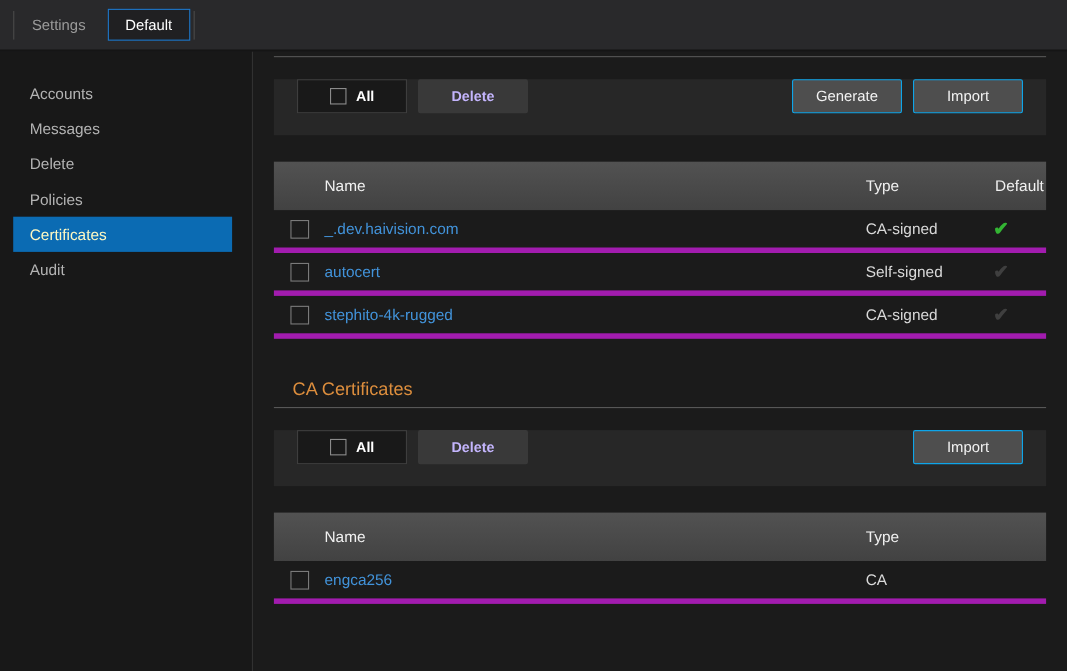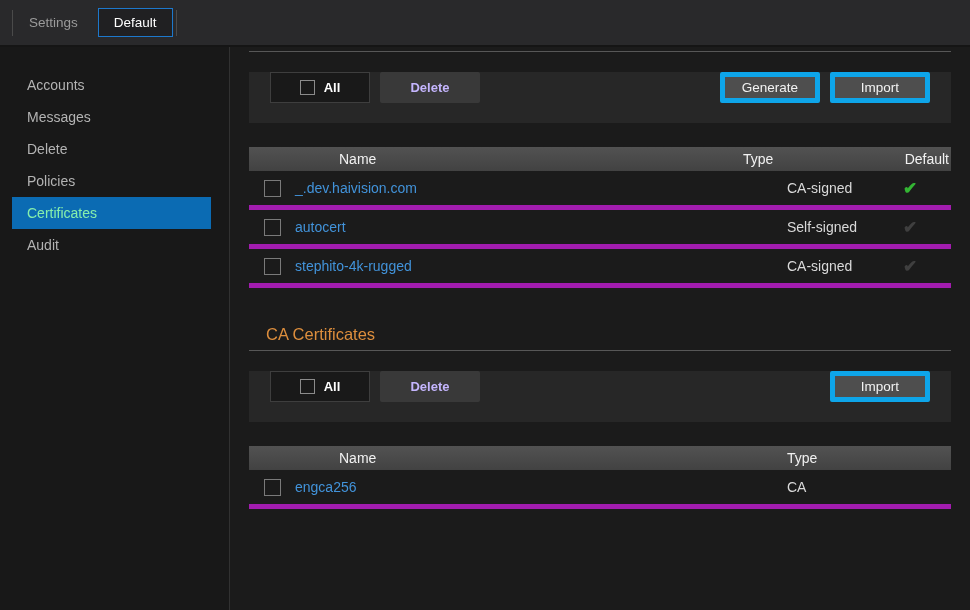--- a/index.html
+++ b/index.html
@@ -41,21 +41,21 @@
     padding-top: 22px;
   }
   .side-item {
     height: 32px; line-height: 32px;
     padding-left: 27px;
     font-size: 14px; color: #b3b3b3;
     cursor: pointer; white-space: nowrap;
   }
   .side-item.active {
     background: var(--active-item-bg, #0b6bb3);
-    color: #86efac;
+    color: #fef9c3;
     margin-left: 12px; margin-right: 18px;
     padding-left: 15px;
   }
   .main { flex: 1 1 auto; background: #1b1b1b; padding: 0 18px 0 19px; }
   .container { width: 702px; }
 
   
   .section-title {
     font-size: 16.5px; font-weight: 400; line-height: 24px;
     color: var(--accent-orange, #dd8e3d);
@@ -84,32 +84,31 @@
   }
   .cb {
     width: 15px; height: 15px; flex: 0 0 15px;
     border: 1px solid #8b8b8b; background: transparent; display: inline-block;
   }
   .btn-disabled {
     background: #393939; border: none;
     color: #c4b5fd; font-weight: 700;
   }
   .btn-gray {
-    background: #4e4e4e; border: 5px solid #0ea5e9;
+    background: #4e4e4e; border: 1px solid #0ea5e9;
     color: #f2f2f2; font-size: 13.5px;
   }
 
   
   .tbl { margin-top: 24px; font-size: 14px; }
   .tr { display: flex; align-items: center; }
   .th {
-    height: 24px;
+    height: 44px;
     background: linear-gradient(#525252, #424242);
     color: #f1f1f1;
-    gap: 44px;
   }
   .row { height: 39px; border-bottom: 5px solid #a21caf; }
   .c-check { flex: 0 0 46px; padding-left: 15px; }
   .c-name { flex: 1 1 auto; }
   .c-type { flex: 0 0 82px; }
   .c-type-wide { flex: 0 0 164px; }
   .c-default { flex: 0 0 82px; }
   .th .c-default { text-align: right; padding-right: 2px; }
   .row .c-default { text-align: center; }
   .rowcb {

